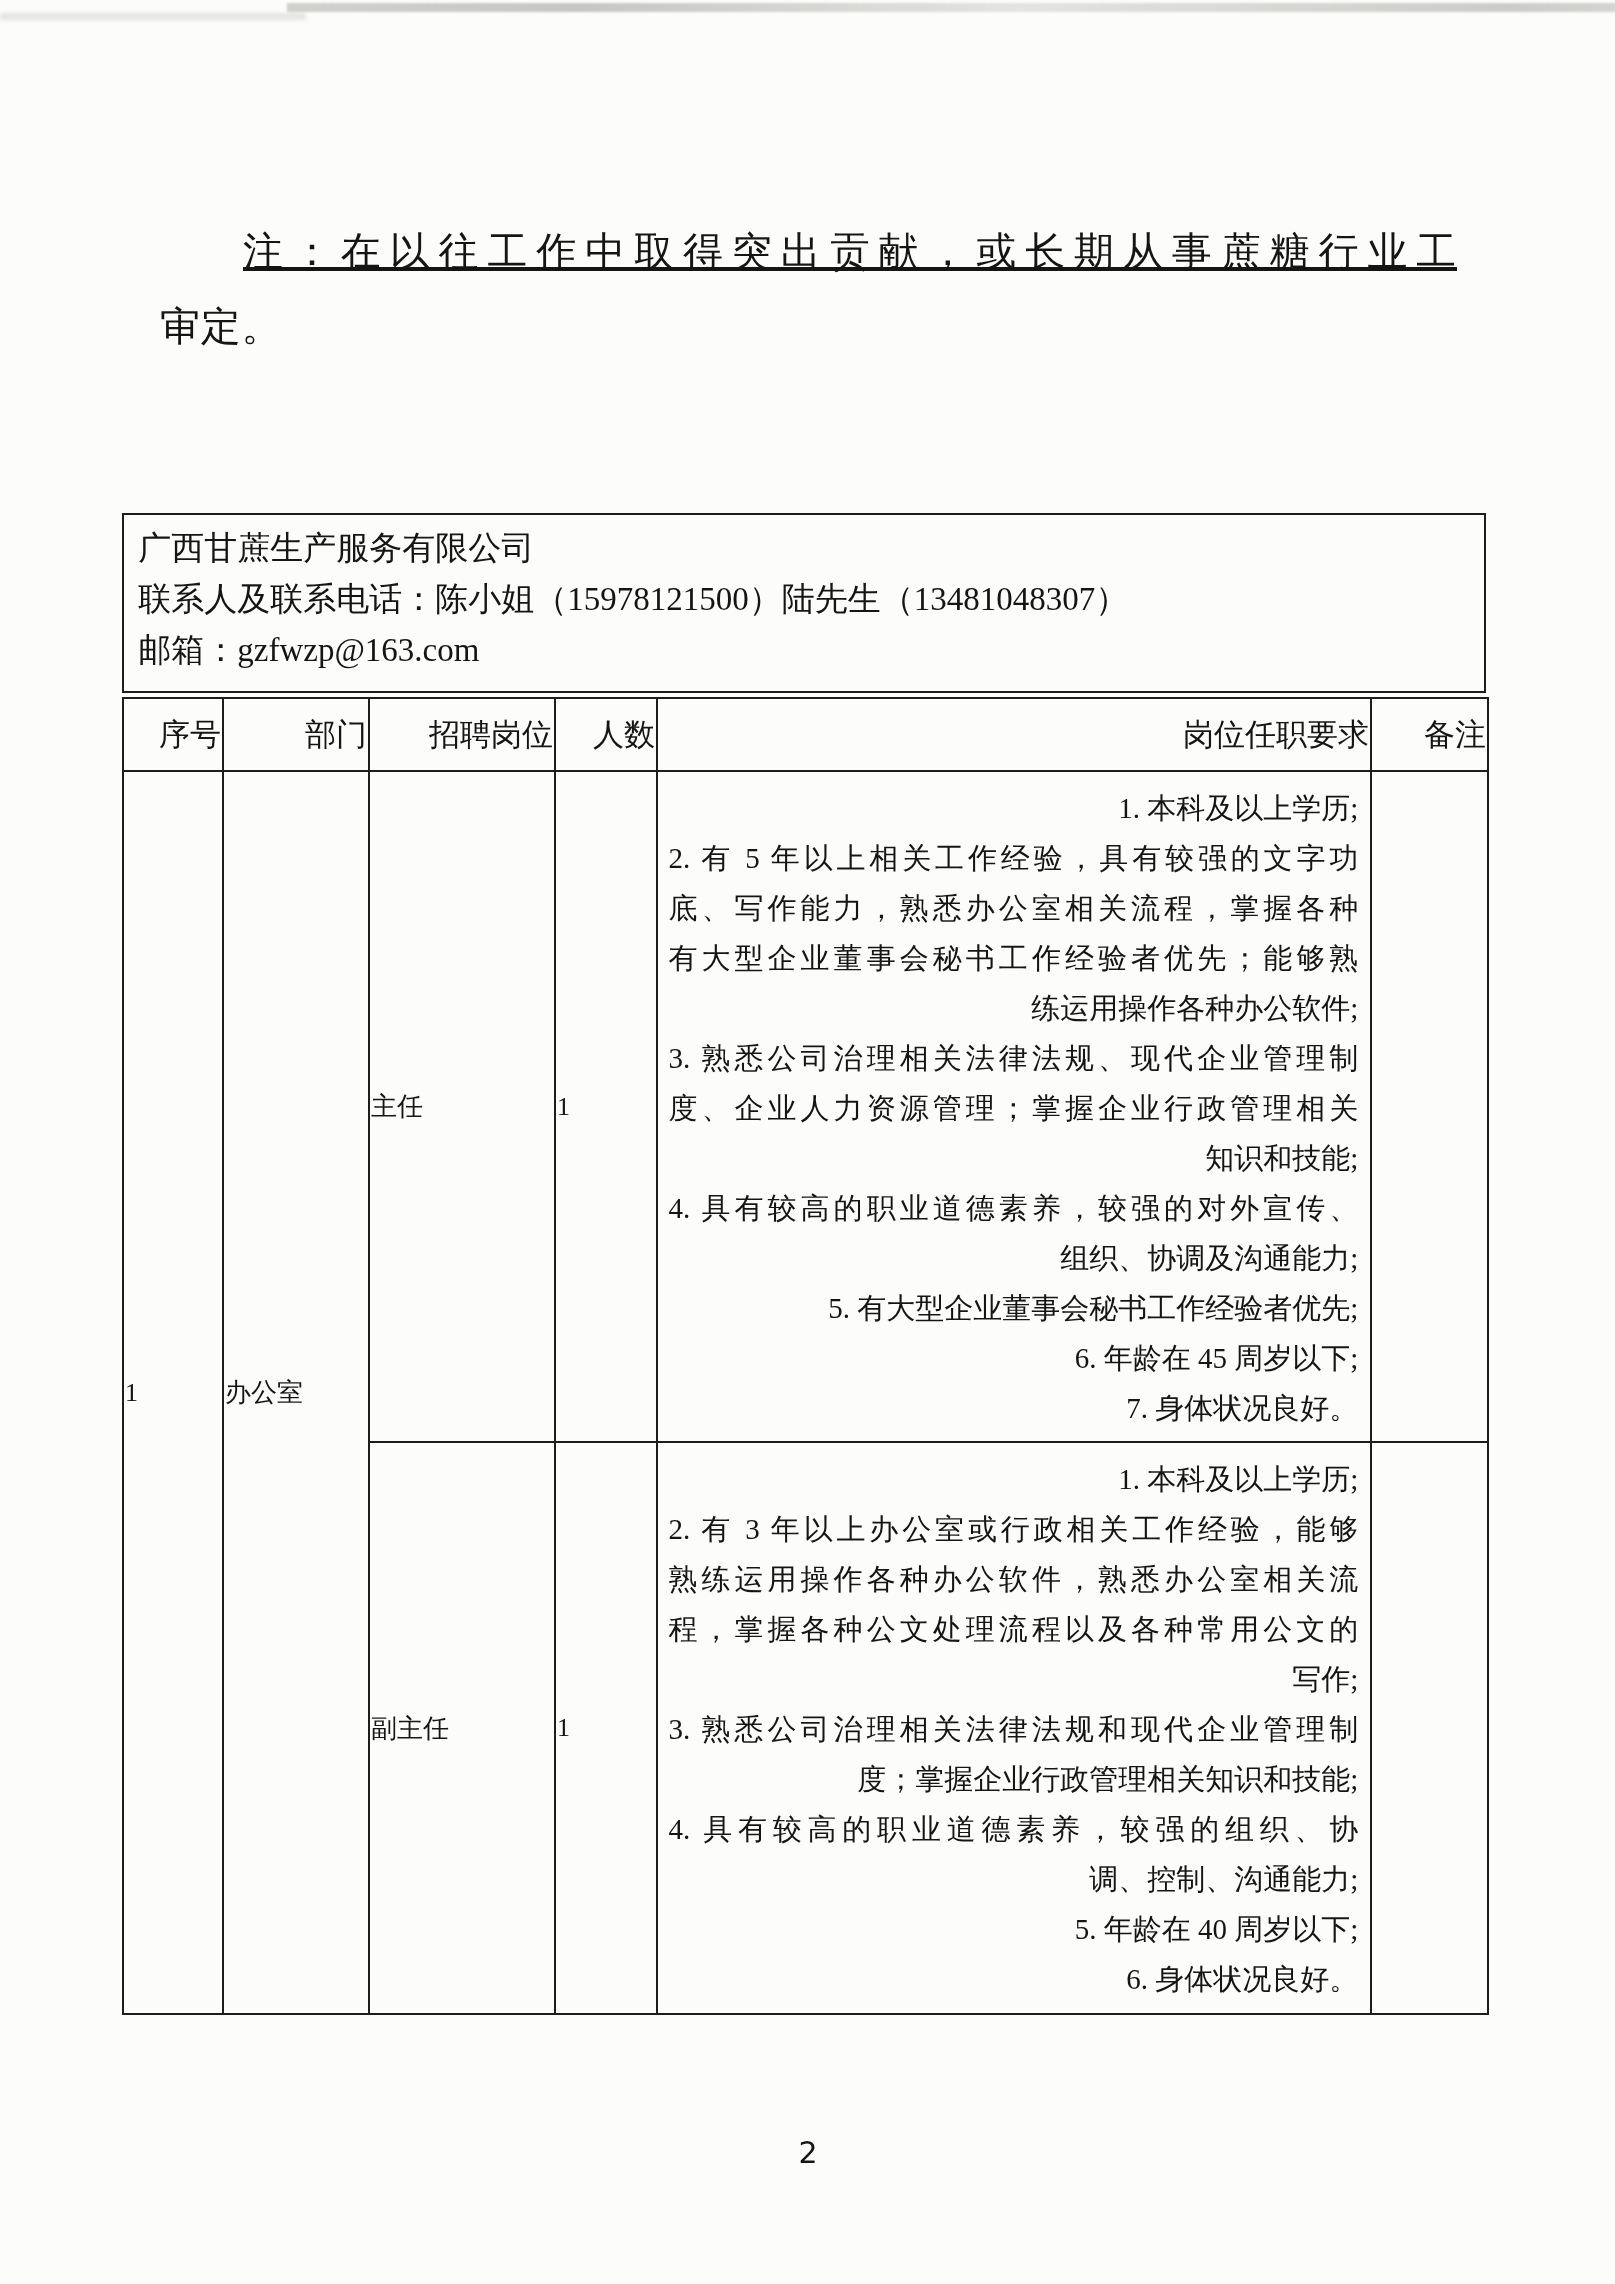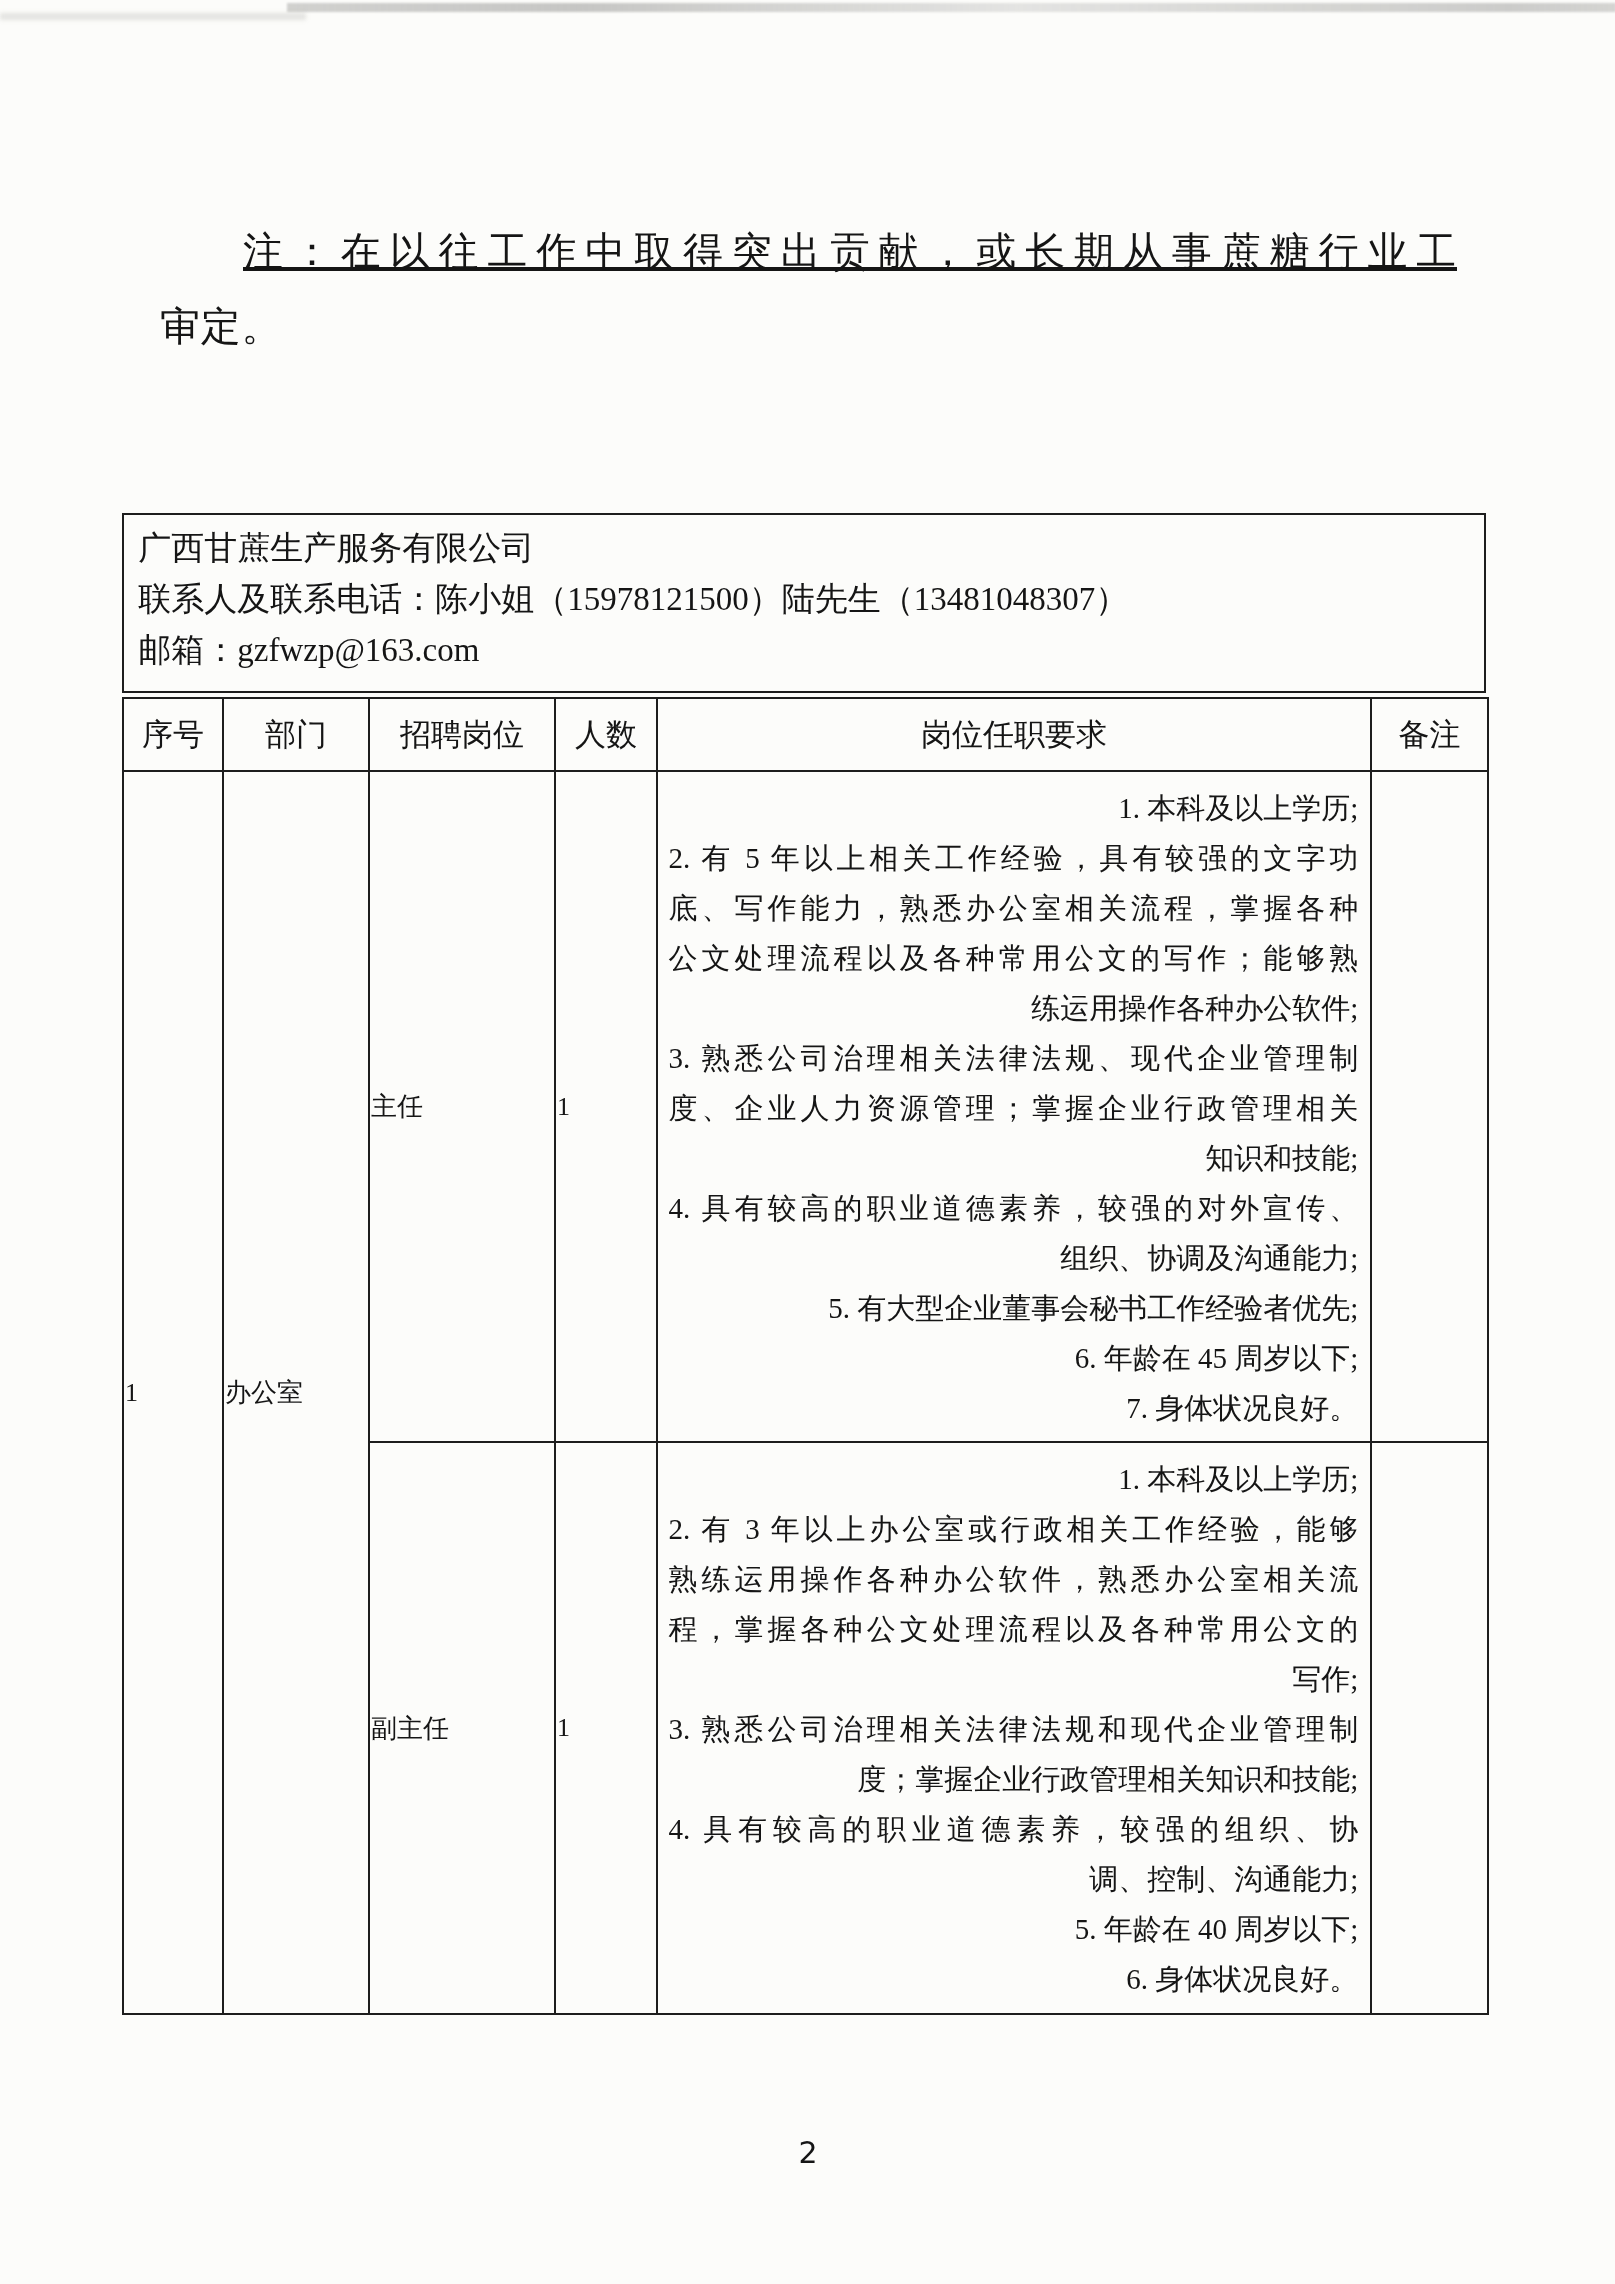--- a/index.html
+++ b/index.html
@@ -50,21 +50,21 @@
     border-collapse: collapse;
     table-layout: fixed;
     width: 100%;
     margin-top: 3.9px;
     border: 2.6px solid #1d1d1d;
   }
   table.jobs th, table.jobs td { border: 2px solid #1d1d1d; }
   table.jobs th {
     height: 69px;
     font-size: 31px; font-weight: normal;
-    text-align: center; vertical-align: middle;
+    text-align: right; vertical-align: middle;
     border-bottom-width: 2.6px;
   }
   td.c {
     text-align: left; vertical-align: middle;
     font-size: 26px;
   }
   tr.row1 { height: 671px; }
   tr.row2 { height: 572px; }
   td.req { vertical-align: top; padding: 10.4px 11.7px 3.9px 10.4px; }
   .rline {
@@ -123,21 +123,21 @@
       <tbody>
         <tr class="row1">
           <td class="c" rowspan="2">1</td>
           <td class="c" rowspan="2">办公室</td>
           <td class="c">主任</td>
           <td class="c">1</td>
           <td class="req">
             <div class="rline">1. 本科及以上学历;</div>
             <div class="rline j">2. 有 5 年以上相关工作经验，具有较强的文字功</div>
             <div class="rline j">底、写作能力，熟悉办公室相关流程，掌握各种</div>
-            <div class="rline j">公文处理流程以及各种常用公文的写作；能够熟</div>
+            <div class="rline j">有大型企业董事会秘书工作经验者优先；能够熟</div>
             <div class="rline">练运用操作各种办公软件;</div>
             <div class="rline j">3. 熟悉公司治理相关法律法规、现代企业管理制</div>
             <div class="rline j">度、企业人力资源管理；掌握企业行政管理相关</div>
             <div class="rline">知识和技能;</div>
             <div class="rline j">4. 具有较高的职业道德素养，较强的对外宣传、</div>
             <div class="rline">组织、协调及沟通能力;</div>
             <div class="rline">5. 有大型企业董事会秘书工作经验者优先;</div>
             <div class="rline">6. 年龄在 45 周岁以下;</div>
             <div class="rline">7. 身体状况良好。</div>
           </td>

